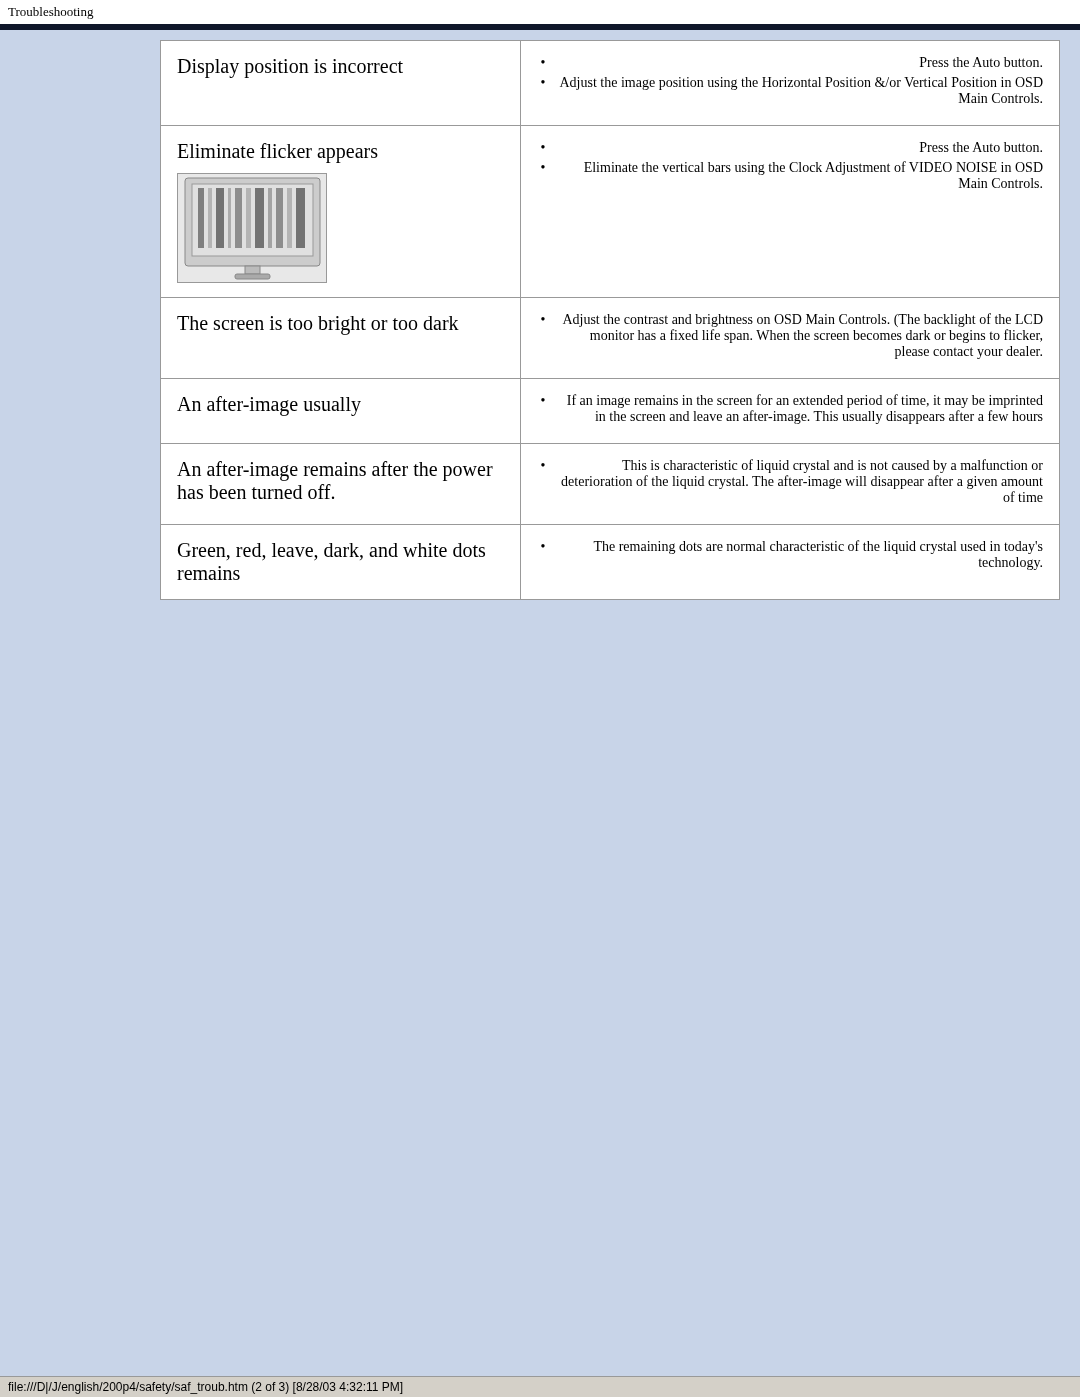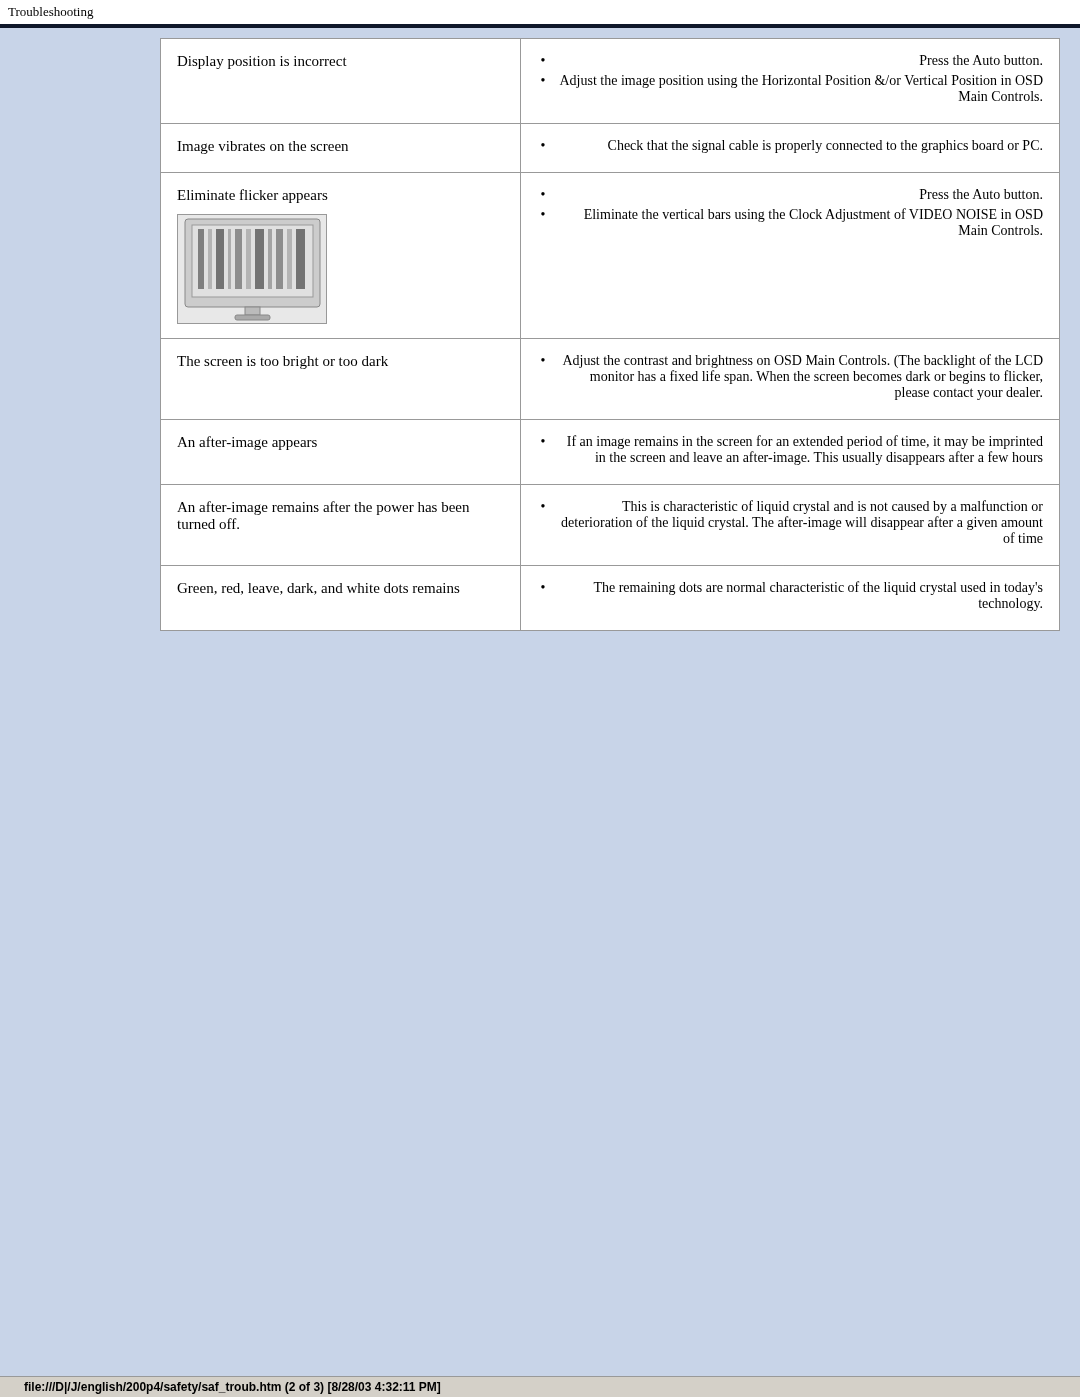--- a/index.html
+++ b/index.html
@@ -9,39 +9,39 @@
       background-color: #c8d4e8;
       color: #000;
       width: 1080px;
       min-height: 1397px;
       position: relative;
     }
     .page-title {
       font-size: 13px;
       padding: 4px 8px;
       background: #fff;
-      border-bottom: 4px solid #0f172a;
+      border-bottom: 6px solid #0f172a;
     }
     .content-area {
       padding: 10px 20px 40px 160px;
     }
     table {
       width: 100%;
       border-collapse: collapse;
       background: #fff;
       border: 1px solid #999;
     }
     td {
       border: 1px solid #999;
       vertical-align: top;
       padding: 14px 16px;
     }
     td.problem-col {
       width: 40%;
-      font-size: 15px;
+      font-size: 20px;
     }
     td.solution-col {
       width: 60%;
       font-size: 14px;
       text-align: right;
     }
     ul {
       list-style: none;
       padding: 0;
     }
@@ -70,24 +70,23 @@
       width: 145px;
       height: 105px;
     }
     .status-bar {
       position: absolute;
       bottom: 0;
       left: 0;
       right: 0;
       background: #d4d0c8;
       border-top: 1px solid #999;
-      padding: 3px 24px;
+      padding: 3px 8px;
       font-size: 12px;
       font-family: Arial, sans-serif;
-      font-weight: bold;
     }
   </style>
 </head>
 <body>
 
 <div class="page-title">Troubleshooting</div>
 
 <div class="content-area">
   <table>
 
@@ -97,30 +96,20 @@
         <span>Display position is incorrect</span>
       </td>
       <td class="solution-col">
         <ul>
           <li><span>Press the Auto button.</span></li>
           <li><span>Adjust the image position using the Horizontal Position &amp;/or Vertical Position in OSD Main Controls.</span></li>
         </ul>
       </td>
     </tr>
 
-    <tr>
-      <td class="problem-col">
-        <span>Image vibrates on the screen</span>
-      </td>
-      <td class="solution-col">
-        <ul>
-          <li><span>Check that the signal cable is properly connected to the graphics board or PC.</span></li>
-        </ul>
-      </td>
-    </tr>
 
     <tr>
       <td class="problem-col">
         <span>Eliminate flicker appears</span>
         <div class="monitor-img">
           <svg class="monitor-svg" viewBox="0 0 145 105" xmlns="http://www.w3.org/2000/svg">
 
             <rect x="5" y="2" width="135" height="88" rx="3" fill="#ccc" stroke="#888" stroke-width="1"></rect>
 
             <rect x="12" y="8" width="121" height="72" fill="#e0e0e0" stroke="#999" stroke-width="1"></rect>
@@ -157,21 +146,21 @@
       </td>
       <td class="solution-col">
         <ul>
           <li><span>Adjust the contrast and brightness on OSD Main Controls. (The backlight of the LCD monitor has a fixed life span. When the screen becomes dark or begins to flicker, please contact your dealer.</span></li>
         </ul>
       </td>
     </tr>
 
     <tr>
       <td class="problem-col">
-        <span>An after-image appears</span>
+        <span>An after-image usually</span>
       </td>
       <td class="solution-col">
         <ul>
           <li><span>If an image remains in the screen for an extended period of time, it may be imprinted in the screen and leave an after-image. This usually disappears after a few hours</span></li>
         </ul>
       </td>
     </tr>
 
     <tr>
       <td class="problem-col">

